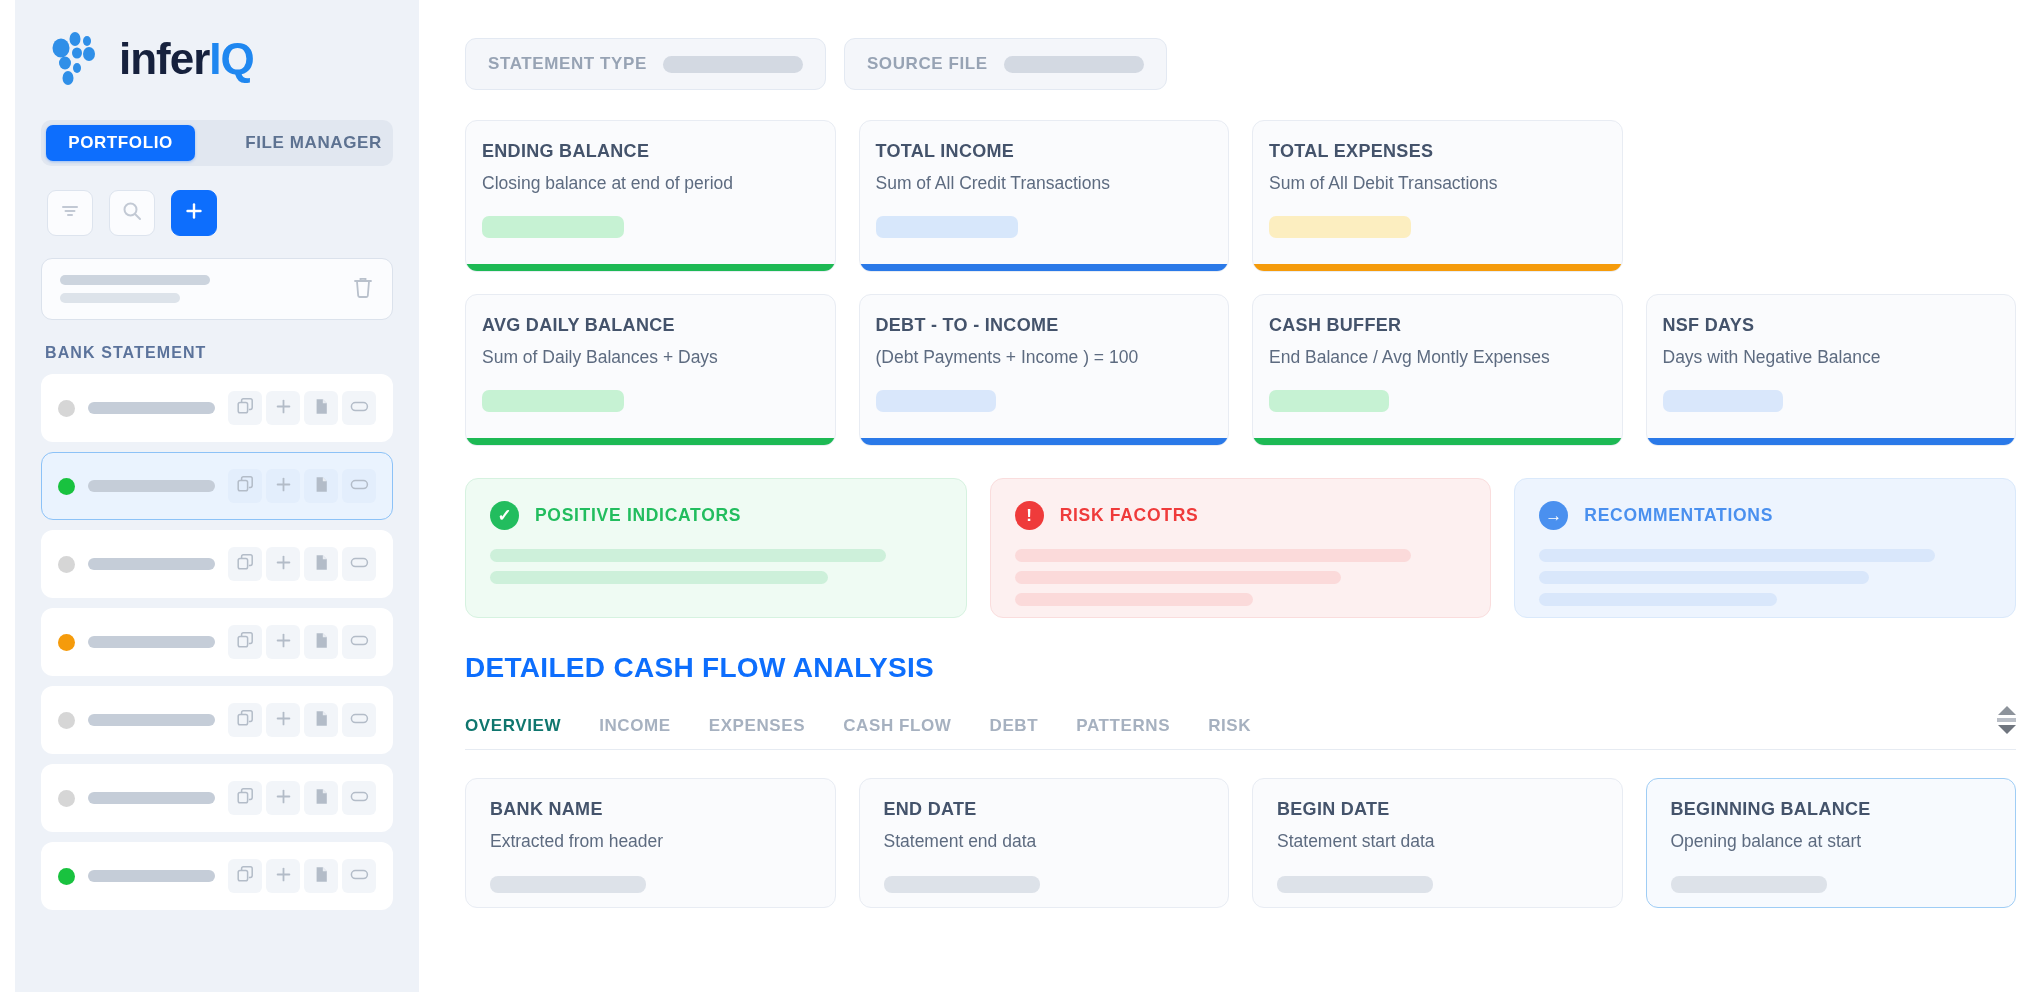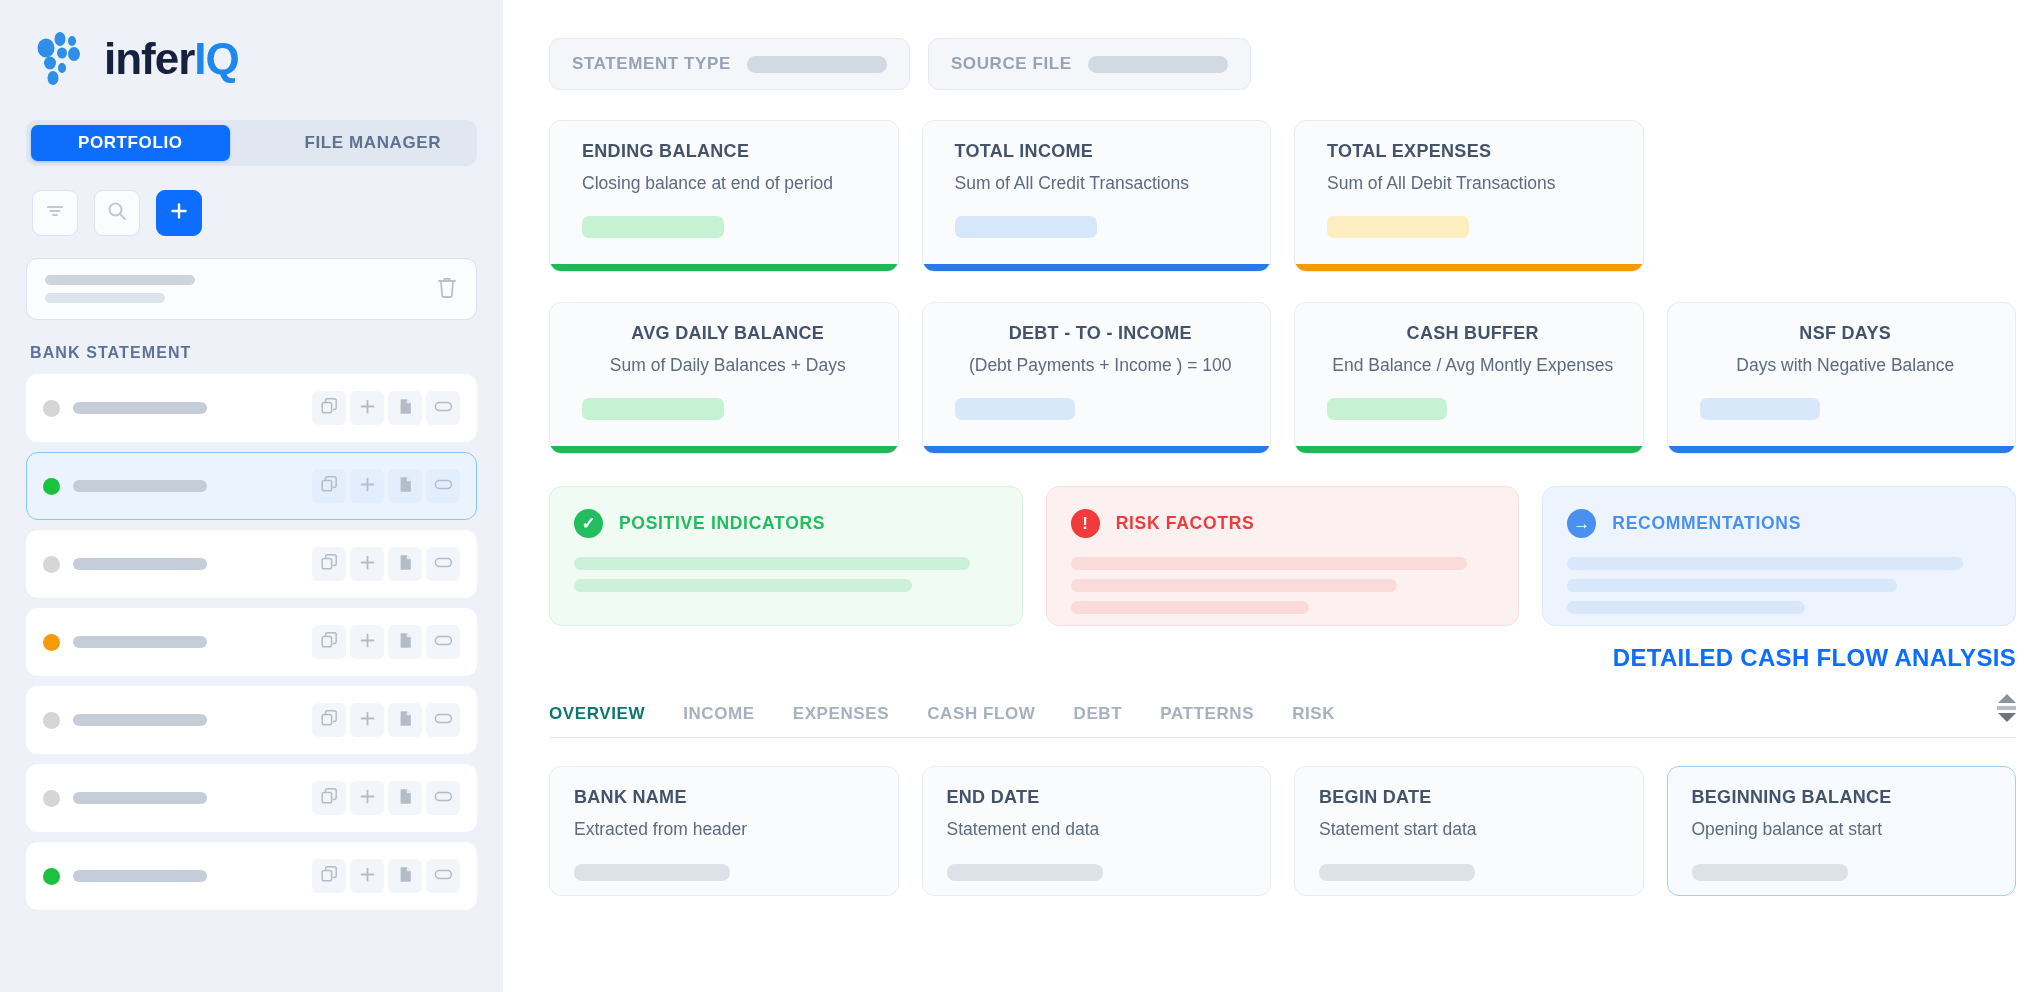--- a/index.html
+++ b/index.html
@@ -6,25 +6,26 @@
   html, body {
     width: 2044px; height: 992px;
     background: #ffffff;
     font-family: "Liberation Sans", sans-serif;
     overflow: hidden;
   }
   .app { display: flex; width: 2044px; height: 992px; }
 
   
   .sidebar {
-    width: 503px; height: 992px;
+    width: 404px; height: 992px;
     background: #eef2f8;
     padding: 0 26px;
     flex-shrink: 0;
     position: relative;
+    margin-left: 15px;
   }
   .logo-wrap { display: flex; align-items: center; gap: 10px; padding: 28px 0 8px 6px; }
   .logo-mark { width: 62px; height: 62px; position: relative; flex-shrink: 0; }
   .logo-text { font-size: 44px; font-weight: 700; letter-spacing: -1px; line-height: 1; }
   .logo-text .dark { color: #16213d; }
   .logo-text .blue { color: #1f87f0; }
 
   .seg {
     margin-top: 22px;
     background: #e1e7f0;
@@ -94,25 +95,25 @@
     display: flex; align-items: center; gap: 16px; cursor: pointer;
     border: 1px solid #e3e9f2; background: #f4f6fa;
   }
   .chip.active { background: #eef6ff; border-color: #cfe4fb; }
   .chip-label { font-size: 17px; font-weight: 700; letter-spacing: .6px; color: #97a3b4; white-space: nowrap; }
   .chip.active .chip-label { color: #0d6efd; }
   .chip-ph { width: 140px; height: 17px; border-radius: 9px; background: #d3d9e2; }
 
   .grid4 { display: grid; grid-template-columns: repeat(4, 1fr); gap: 23px; }
   .row1 { margin-top: 30px; }
-  .row2 { margin-top: 30px; text-align: center; }
+  .row2 { margin-top: 22px; }
 
   .mcard {
     background: #fafbfd; border: 1px solid #e8ecf3;
-    border-radius: 12px; padding: 20px 24px 0 32px;
+    border-radius: 12px; padding: 20px 24px 0 16px;
     height: 152px; position: relative; overflow: hidden;
   }
   .mcard-title { font-size: 18px; font-weight: 700; color: #44536b; letter-spacing: .3px; }
   .mcard-desc { font-size: 17.5px; color: #5d6b80; margin-top: 11px; }
   .mcard-ph { height: 22px; border-radius: 7px; margin-top: 22px; }
   .mcard-strip { position: absolute; left: 0; right: 0; bottom: 0; height: 7px; }
 
   .panels { display: grid; grid-template-columns: repeat(3, 1fr); gap: 23px; margin-top: 32px; }
   .panel { border-radius: 13px; padding: 22px 24px 0 24px; height: 140px; }
   .panel-head { display: flex; align-items: center; gap: 16px; }
@@ -127,21 +128,21 @@
   .p-green .pbar { background: #cdf0da; }
   .p-red { background: #fdf0f0; border: 1px solid #fadddd; }
   .p-red .panel-ico { background: #ef3b3b; }
   .p-red .panel-title { color: #ef3b3b; }
   .p-red .pbar { background: #fbdada; }
   .p-blue { background: #edf4fe; border: 1px solid #dae9fb; }
   .p-blue .panel-ico { background: #4a90ef; }
   .p-blue .panel-title { color: #4a90ef; }
   .p-blue .pbar { background: #d9e7fb; }
 
-  .sec-title { margin-top: 18px; font-size: 24px; font-weight: 700; color: #0d6efd; letter-spacing: .3px; text-align: right; }
+  .sec-title { margin-top: 34px; font-size: 28px; font-weight: 700; color: #0d6efd; letter-spacing: .3px; }
 
   .tabs-wrap { margin-top: 22px; display: flex; align-items: flex-end; border-bottom: 1px solid #e6ebf2; padding-bottom: 13px; }
   .tabs { display: flex; gap: 38px; }
   .tab { font-size: 17px; font-weight: 700; letter-spacing: .6px; color: #a6b1c0; cursor: pointer; background: none; border: none; font-family: inherit; padding: 0; }
   .tab.active { color: #0f766e; }
   .sorter { margin-left: auto; display: flex; flex-direction: column; align-items: center; gap: 3px; cursor: pointer; padding-bottom: 2px; }
   .tri-up { width: 0; height: 0; border-left: 9px solid transparent; border-right: 9px solid transparent; border-bottom: 9px solid #8d939b; }
   .tri-dn { width: 0; height: 0; border-left: 9px solid transparent; border-right: 9px solid transparent; border-top: 9px solid #6f757e; }
   .tri-mid { width: 19px; height: 4px; background: #b9bec6; }
 

